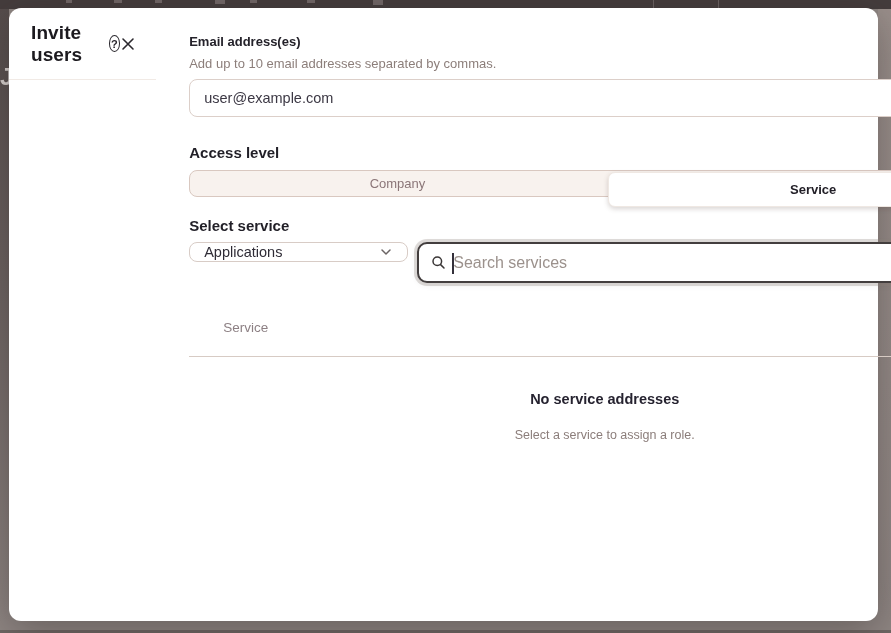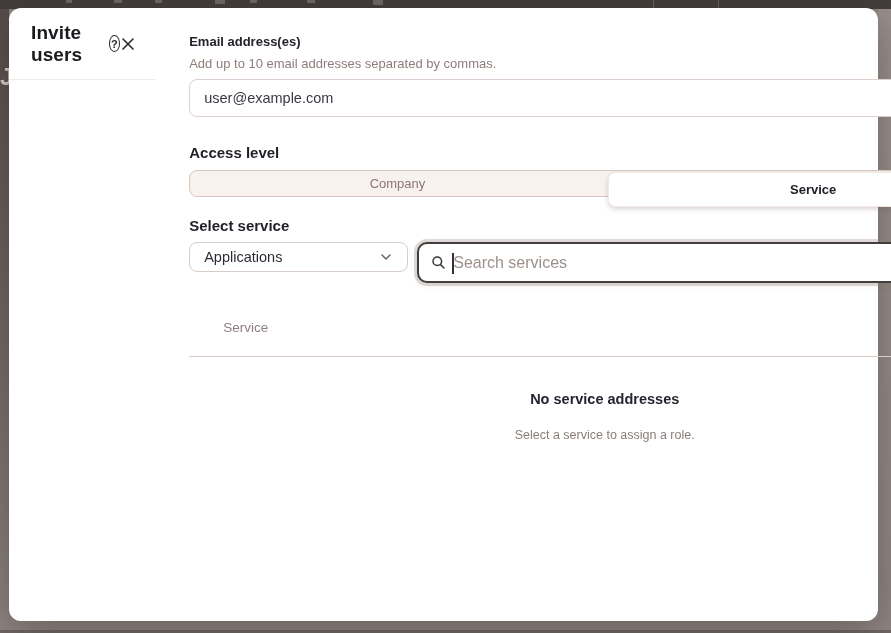--- a/index.html
+++ b/index.html
@@ -82,21 +82,21 @@
     background:#ffffff; border:1px solid #efe8e3; border-radius:7px;
     box-shadow:0 2px 5px rgba(80,65,58,.22);
     display:flex; align-items:center; justify-content:center;
     font-size:13px; font-weight:700; color:#232028;
   }
 
   .select-service-label { margin-top:20px; }
 
   .service-row { margin-top:8px; display:flex; gap:9px; }
   .type-select {
-    width:219px; height:30px; border:1px solid #d8ccc6; border-radius:8px; background:#fff;
+    width:219px; height:20px; border:1px solid #d8ccc6; border-radius:8px; background:#fff;
     display:flex; align-items:center; padding:0 14px; cursor:pointer;
   }
   .type-select-value { font-size:14.5px; color:#2e2b35; }
   .chevron { margin-left:auto; color:#6b6464; display:flex; }
 
   .search-wrap {
     flex:1; height:41px; border:2px solid #433e3e; border-radius:10px; background:#fff;
     position:relative; display:flex; align-items:center;
     box-shadow:0 0 0 3px rgba(140,128,122,.28), 0 2px 6px rgba(60,50,45,.10);
   }

